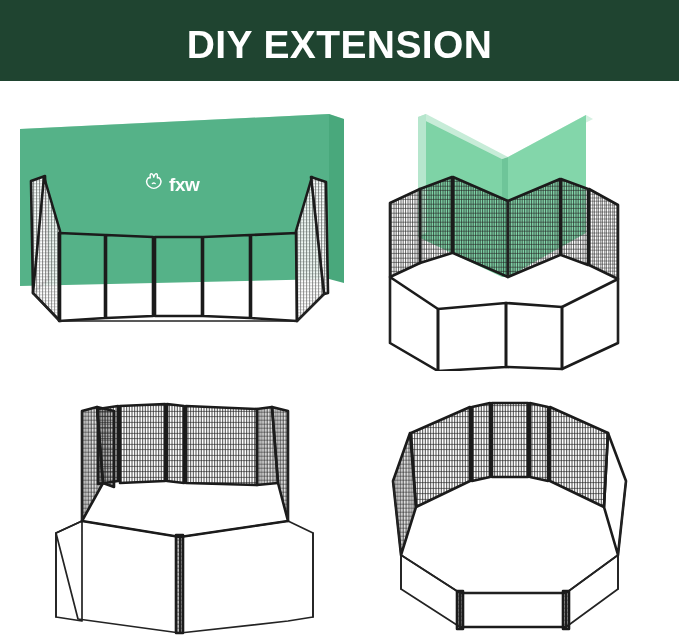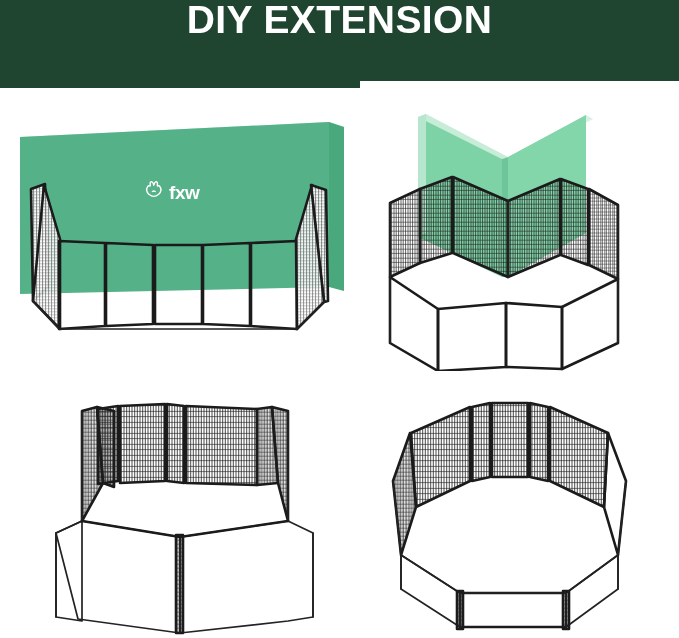--- a/index.html
+++ b/index.html
@@ -22,21 +22,21 @@
 
   
   #header-banner {
     position: absolute;
     left: 0;
     top: 0;
     width: 679px;
     height: 88px;
     background: #1f4430;
     display: flex;
-    align-items: flex-start;
+    align-items: center;
     justify-content: center;
   }
   #header-title {
     color: #ffffff;
     font-family: "Liberation Sans", sans-serif;
     font-size: 39px;
     font-weight: bold;
     letter-spacing: 0.4px;
     line-height: 1;
     text-align: center;
@@ -48,21 +48,21 @@
     position: absolute;
     left: 0;
     top: 81px;
     width: 679px;
     height: 557px;
   }
   .figure-cell {
     position: absolute;
     background: #ffffff;
   }
-  #cell-wall-straight { left: 0;   top: 8px;   width: 360px; height: 290px; }
+  #cell-wall-straight { left: 0;   top: 0;   width: 360px; height: 290px; }
   #cell-wall-corner   { left: 360px; top: 0; width: 319px; height: 290px; }
   #cell-pen-square    { left: 0;   top: 290px; width: 360px; height: 267px; }
   #cell-pen-octagon   { left: 360px; top: 290px; width: 319px; height: 267px; }
 
   .figure-svg { display: block; width: 100%; height: 100%; }
 
   
   .frame      { stroke: #1b1b1b; stroke-width: 2.6; fill: none; stroke-linejoin: round; stroke-linecap: round; }
   .frame-thin { stroke: #232323; stroke-width: 1.7; fill: none; stroke-linejoin: round; stroke-linecap: round; }
 

